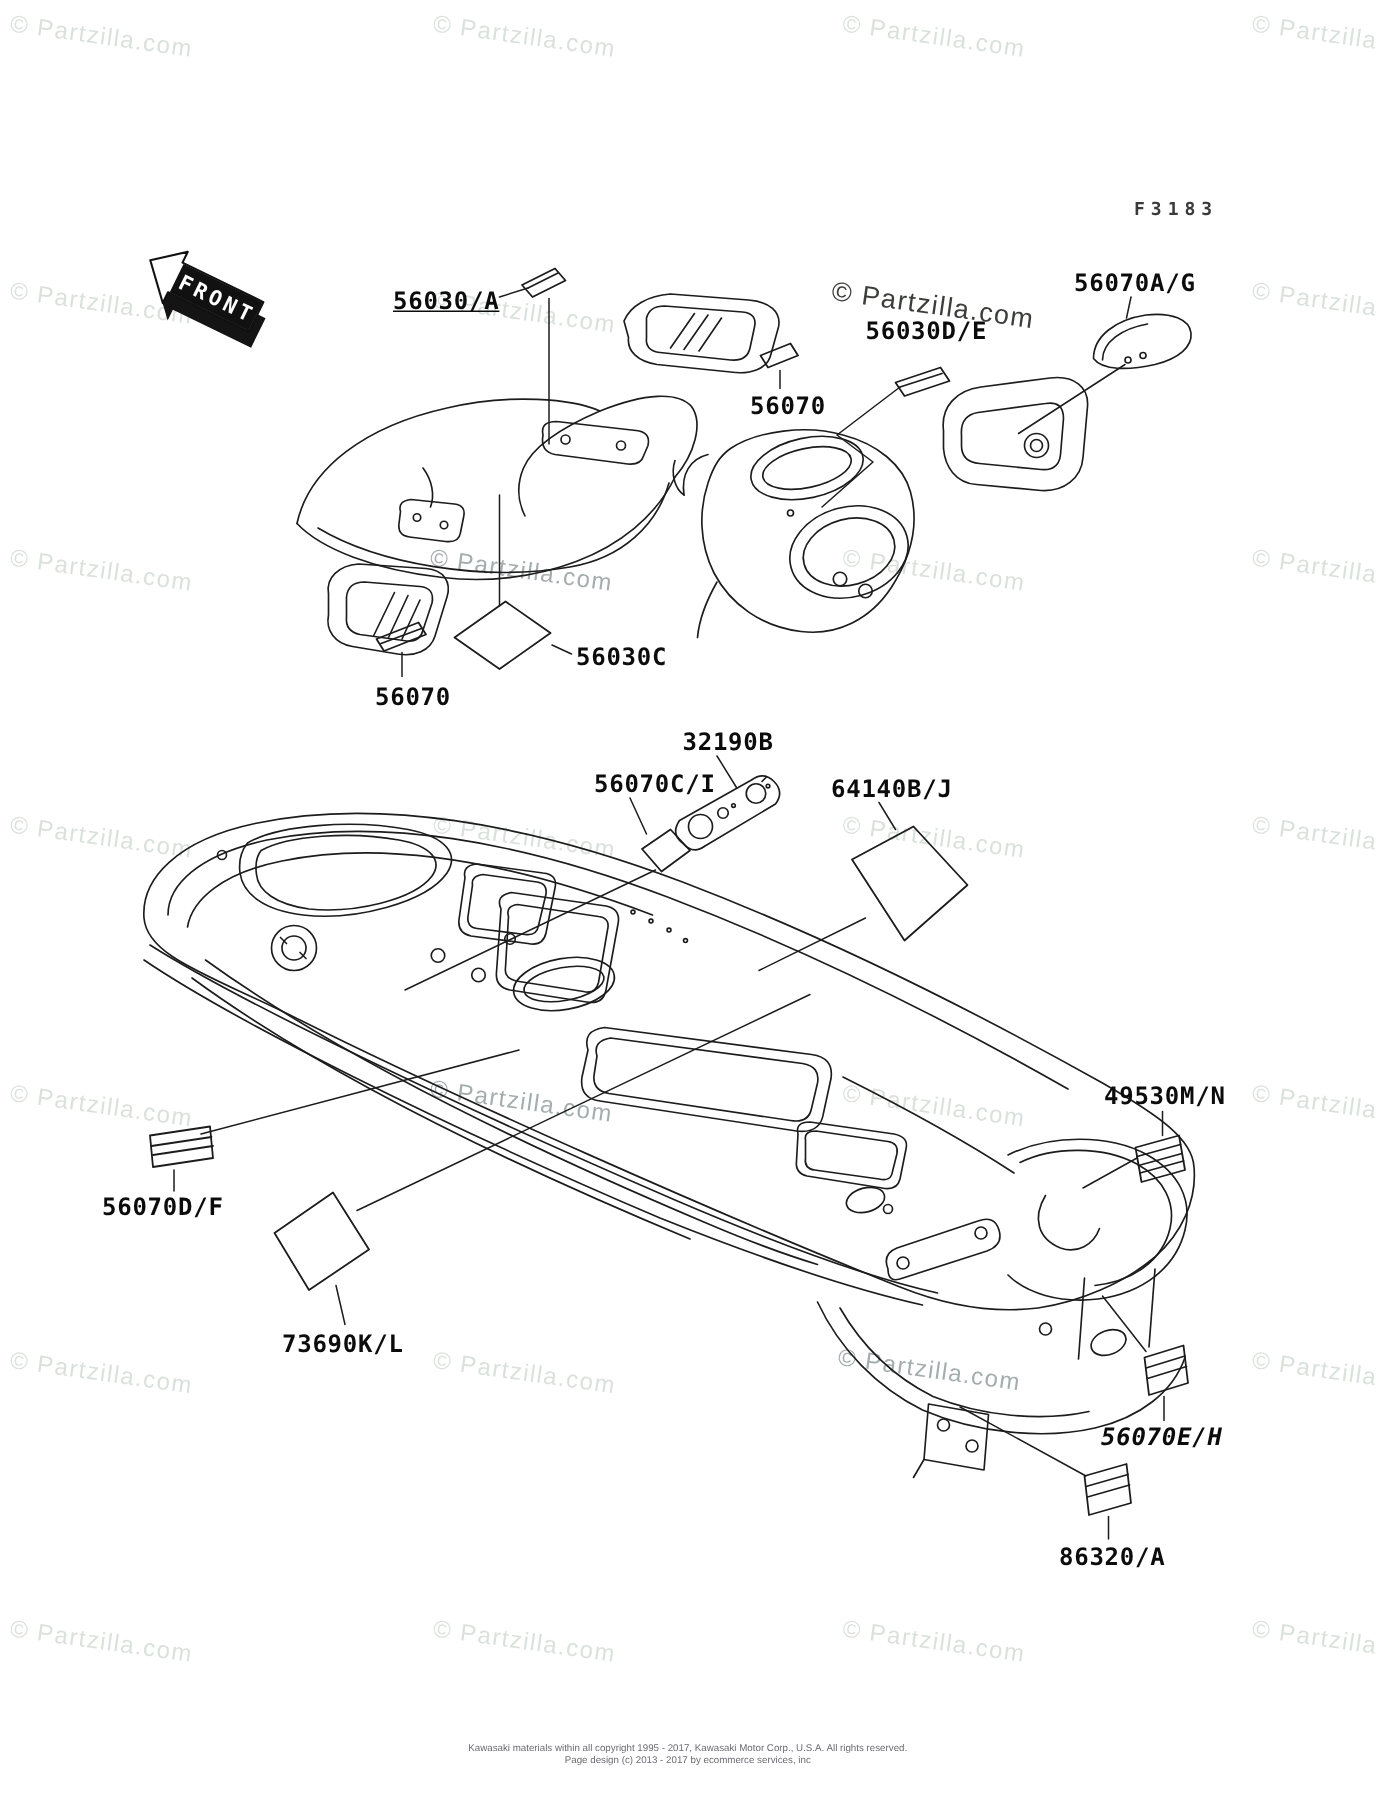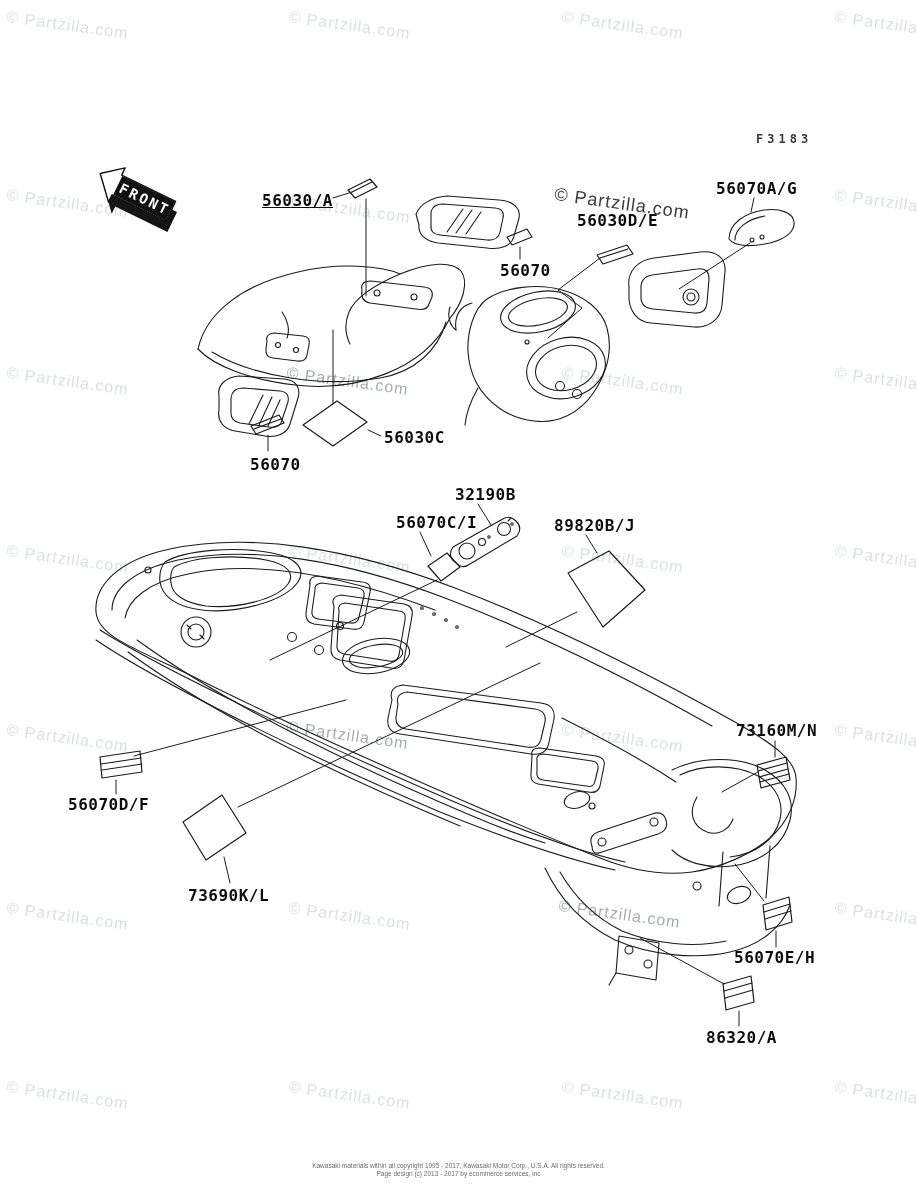--- a/index.html
+++ b/index.html
@@ -264,25 +264,25 @@
 
   <div id="label-layer">
       <div class="plabel" style="left: 262px; top: 191px; text-decoration: underline;">56030/A</div>
       <div class="plabel" style="left: 577px; top: 211px;">56030D/E</div>
       <div class="plabel" style="left: 716px; top: 179px;">56070A/G</div>
       <div class="plabel" style="left: 500px; top: 261px;">56070</div>
       <div class="plabel" style="left: 384px; top: 428px;">56030C</div>
       <div class="plabel" style="left: 250px; top: 455px;">56070</div>
       <div class="plabel" style="left: 455px; top: 485px;">32190B</div>
       <div class="plabel" style="left: 396px; top: 513px;">56070C/I</div>
-      <div class="plabel" style="left: 554px; top: 516px;">89820B/J</div>
-      <div class="plabel" style="left: 736px; top: 721px;">73160M/N</div>
+      <div class="plabel" style="left: 554px; top: 516px;">64140B/J</div>
+      <div class="plabel" style="left: 736px; top: 721px;">49530M/N</div>
       <div class="plabel" style="left: 68px; top: 795px;">56070D/F</div>
       <div class="plabel" style="left: 188px; top: 886px;">73690K/L</div>
-      <div class="plabel" style="left: 734px; top: 948px;">56070E/H</div>
+      <div class="plabel" style="left: 734px; top: 948px; font-style: italic;">56070E/H</div>
       <div class="plabel" style="left: 706px; top: 1028px;">86320/A</div>
     </div>
 
   <div class="footer">
     <div>Kawasaki materials within all copyright 1995 - 2017, Kawasaki Motor Corp., U.S.A. All rights reserved.</div>
     <div>Page design (c) 2013 - 2017 by ecommerce services, inc</div>
   </div>
 
 </div>
 

